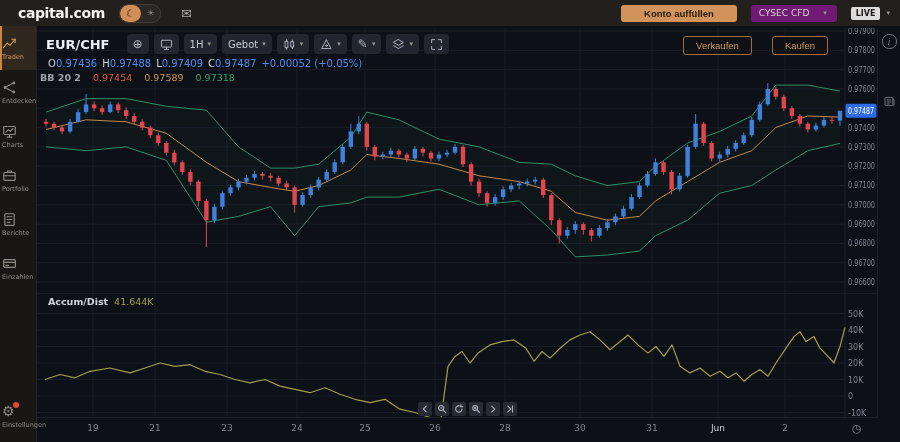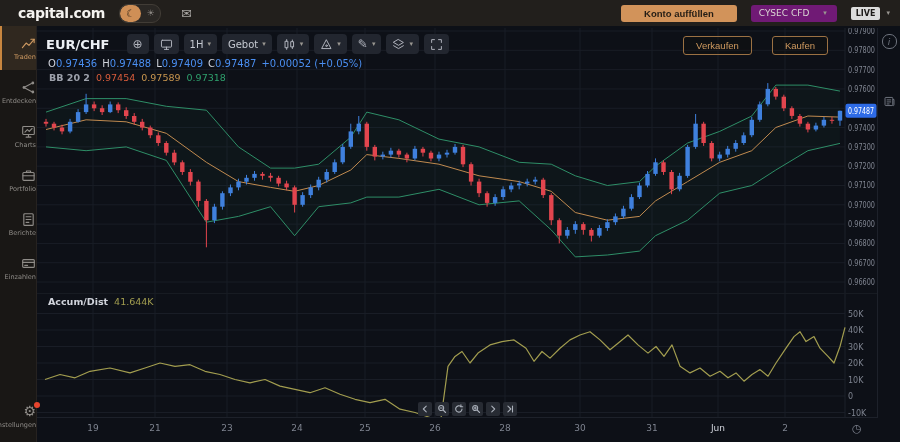--- a/index.html
+++ b/index.html
@@ -14,21 +14,21 @@
   .moon{width:21px;height:17px;background:#cf8f56;border-radius:9px;display:flex;align-items:center;justify-content:center;font-size:10px;color:#241d15;}
   .sun{flex:1;text-align:center;font-size:9px;color:#8a8681;}
   .mail{color:#a8a5a2;font-size:13px;margin-left:6px;}
   .deposit-btn{background:#d2935a;color:#241d15;font-size:9.5px;font-weight:bold;border:none;border-radius:3px;height:17px;padding:0 23px;}
   .acct{background:#701a75;color:#dad7d3;font-size:9px;height:17px;border-radius:3px;display:flex;align-items:center;gap:14px;padding:0 8px;min-width:70px;}
   .chev{font-size:7px;color:#9a9792;}
   .live{background:#dcdcdc;color:#1c1917;font-size:8px;font-weight:bold;border-radius:2px;padding:2px 5px;}
 
   
   .sidebar{position:absolute;left:0;top:26px;bottom:0;width:36px;background:#191715;border-right:1px solid #262220;z-index:15;}
-  .side-item{height:44px;display:flex;flex-direction:column;align-items:flex-end;justify-content:center;gap:2px;color:#8f8c88;font-size:6.5px;border-left:2px solid transparent;box-sizing:border-box;cursor:pointer;}
+  .side-item{height:44px;display:flex;flex-direction:column;align-items:flex-start;justify-content:center;gap:2px;color:#8f8c88;font-size:6.5px;border-left:2px solid transparent;box-sizing:border-box;cursor:pointer;}
   .side-item.active{background:#30281f;border-left:2px solid #c8863f;color:#cf9a62;}
   .s-icon{height:16px;display:flex;align-items:center;}
   .s-icon svg{width:15px;height:15px;stroke:currentColor;fill:none;stroke-width:1.2;stroke-linecap:round;stroke-linejoin:round;}
   .s-icon circle{fill:currentColor;stroke:none;}
   .side-bottom{position:absolute;bottom:4px;left:0;width:100%;}
   .gchar{font-size:14px;line-height:14px;position:relative;}
   .reddot{position:absolute;top:-2px;right:-4px;width:6px;height:6px;border-radius:3px;background:#e8452e;}
 
   
   .chart-area{position:absolute;left:36px;top:26px;right:0;bottom:0;background:#0d1017;}
@@ -47,21 +47,21 @@
   .toolbar{position:absolute;top:8px;left:10px;display:flex;align-items:center;gap:5px;z-index:8;}
   .symbol{font-size:13px;font-weight:bold;color:#eceff4;margin-right:12px;}
   .chip{height:20px;background:#22262f;border-radius:4px;display:flex;align-items:center;gap:4px;padding:0 6px;color:#c5c9d1;font-size:10px;cursor:pointer;}
   .t-icon{display:flex;align-items:center;}
   .t-icon svg{width:13px;height:13px;stroke:#b2b5be;fill:none;stroke-width:1.2;stroke-linecap:round;stroke-linejoin:round;}
   .uchar{font-size:12px;color:#b2b5be;line-height:12px;}
 
   
   .legend1{position:absolute;top:32px;left:12px;font-size:10px;z-index:7;display:flex;gap:5px;}
   .legend1 .k{color:#d1d4dc;}
-  .legend2{position:absolute;top:46px;left:13px;font-size:9.5px;z-index:7;display:flex;gap:6px;}
+  .legend2{position:absolute;top:46px;left:4px;font-size:9.5px;z-index:7;display:flex;gap:12px;}
   .legend2 .k{color:#9da1ab;font-weight:bold;}
   .ad-legend{position:absolute;top:270px;left:12px;font-size:9.5px;z-index:7;display:flex;gap:6px;}
   .ad-legend .k{color:#d1d4dc;font-weight:bold;}
 
   
   .trade-btns{position:absolute;top:10px;right:72px;display:flex;gap:20px;z-index:8;}
   .tbtn{border:1px solid #9b7143;color:#d09a5f;font-size:9.5px;padding:3px 12px;border-radius:3px;background:rgba(20,14,8,0.25);cursor:pointer;}
 
   
   .nav-ctrls{position:absolute;bottom:26px;left:382px;display:flex;gap:3px;z-index:8;}

